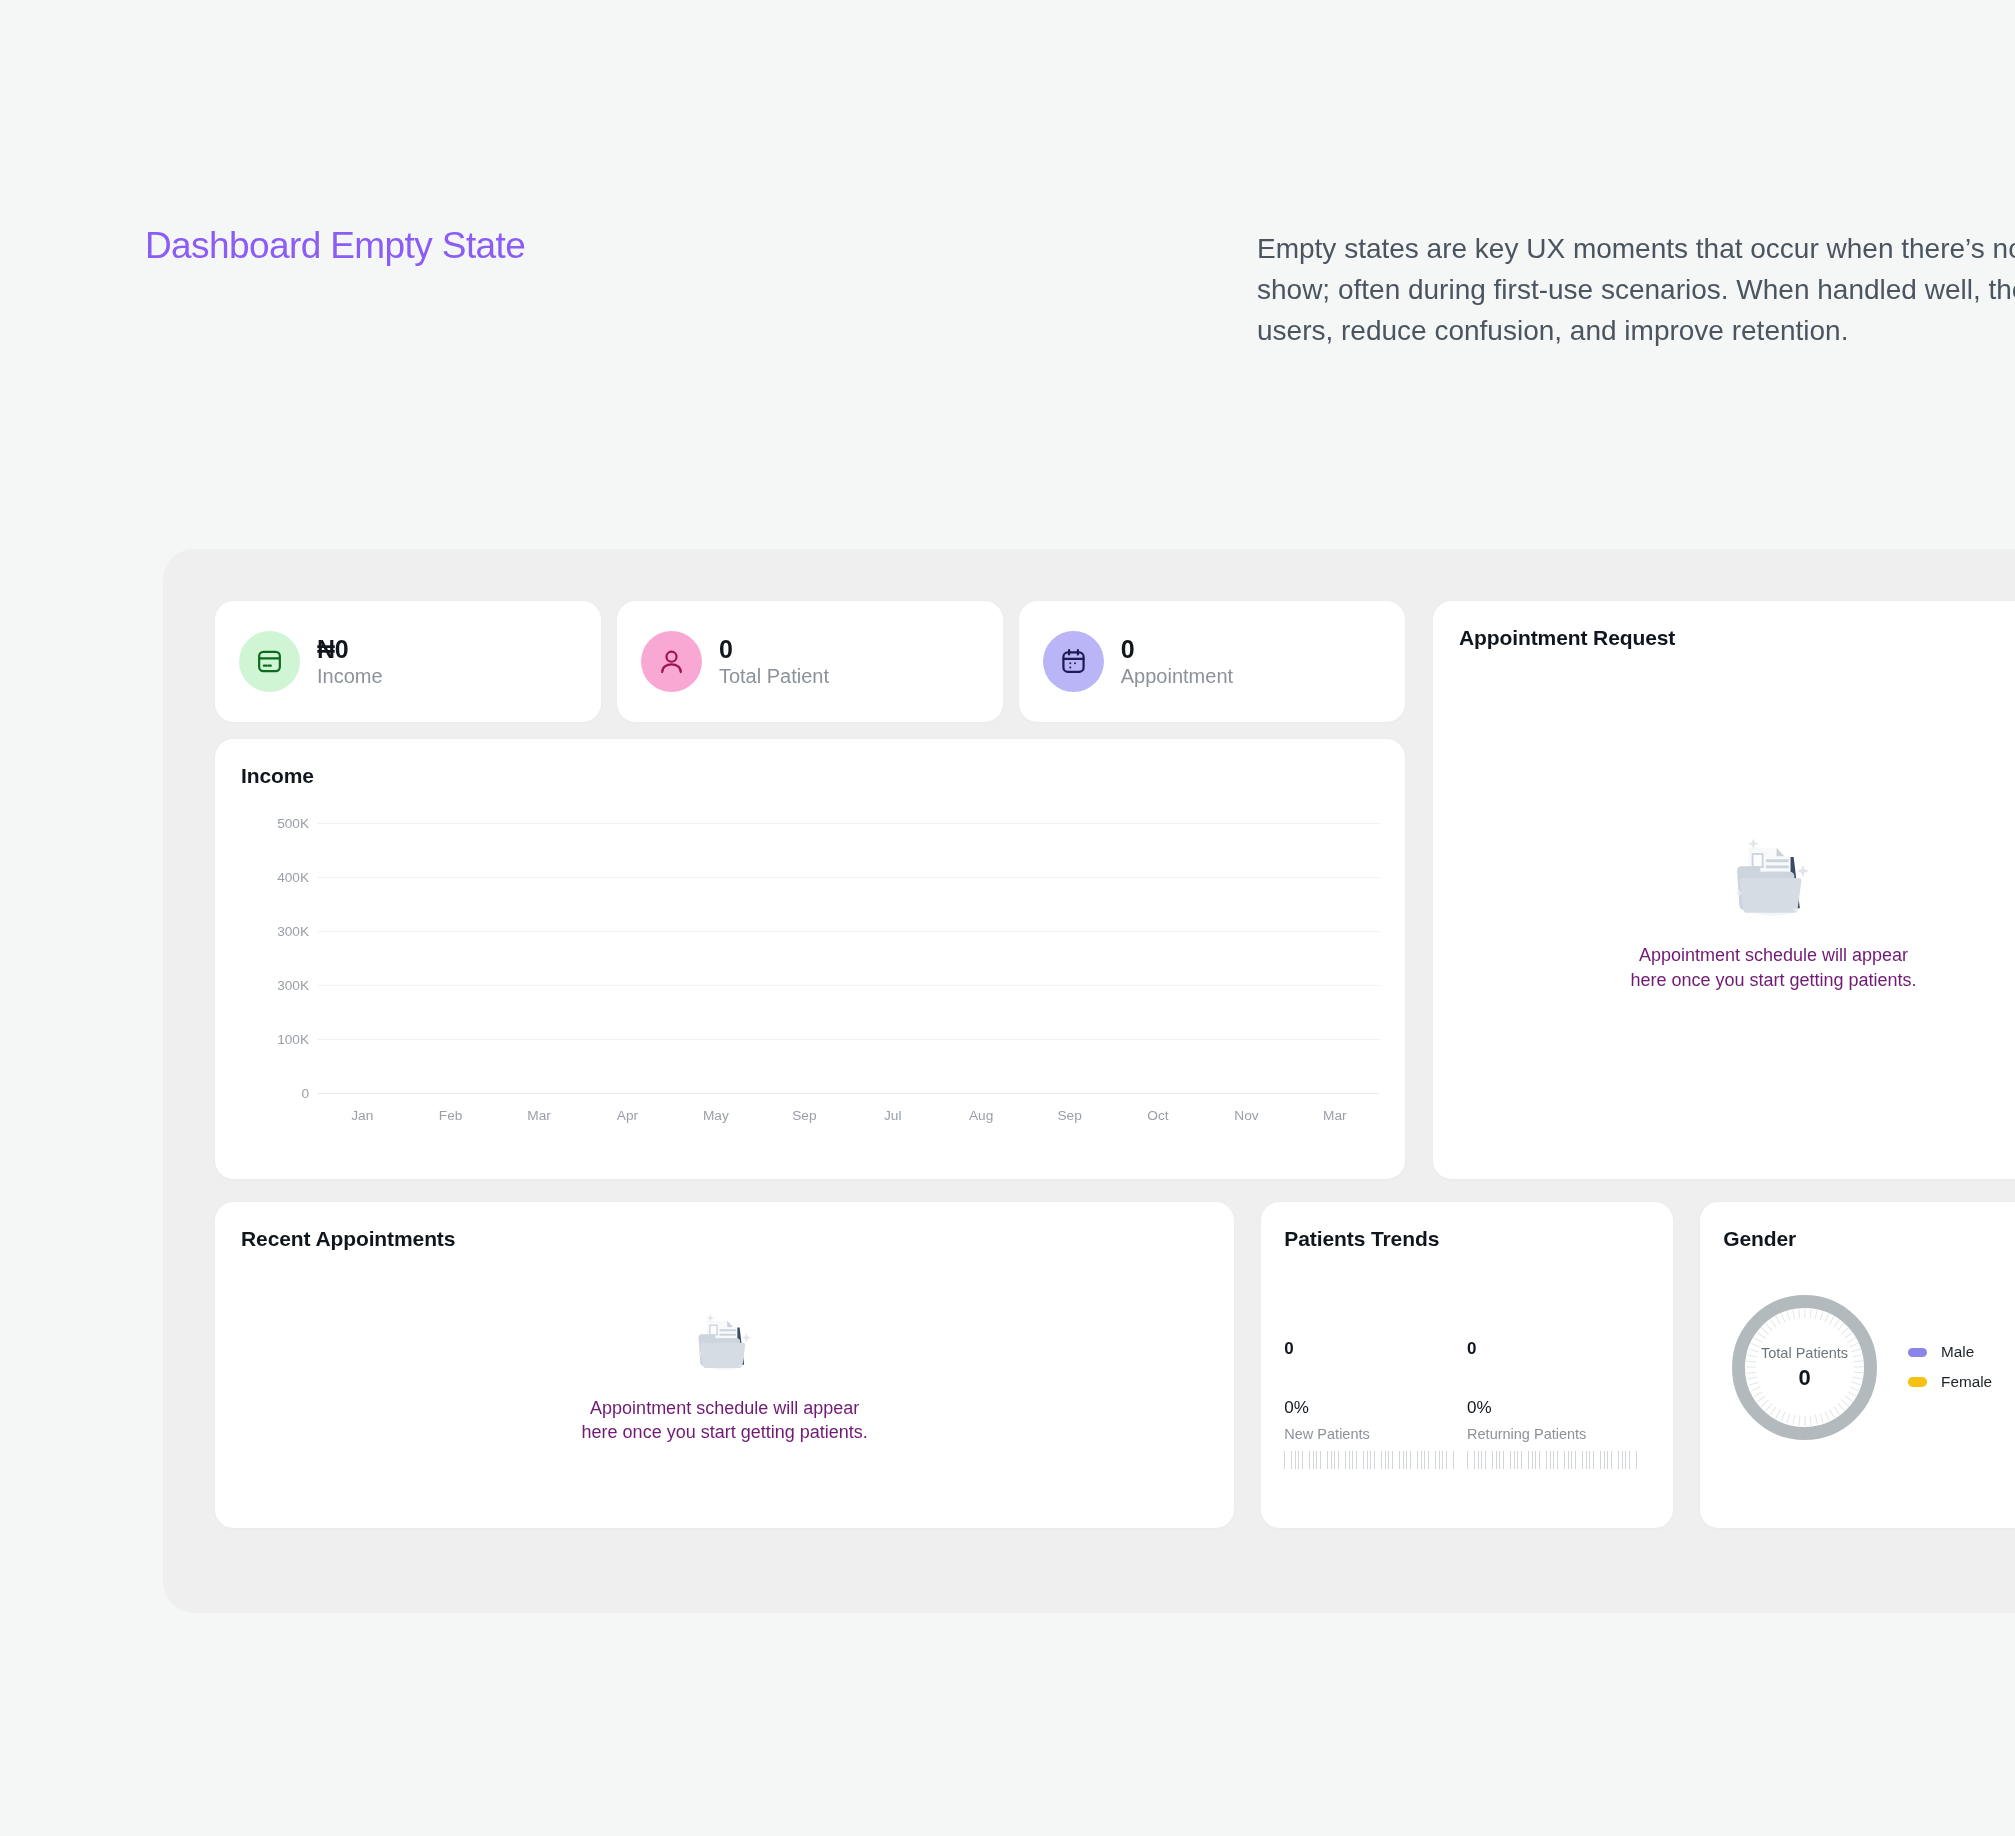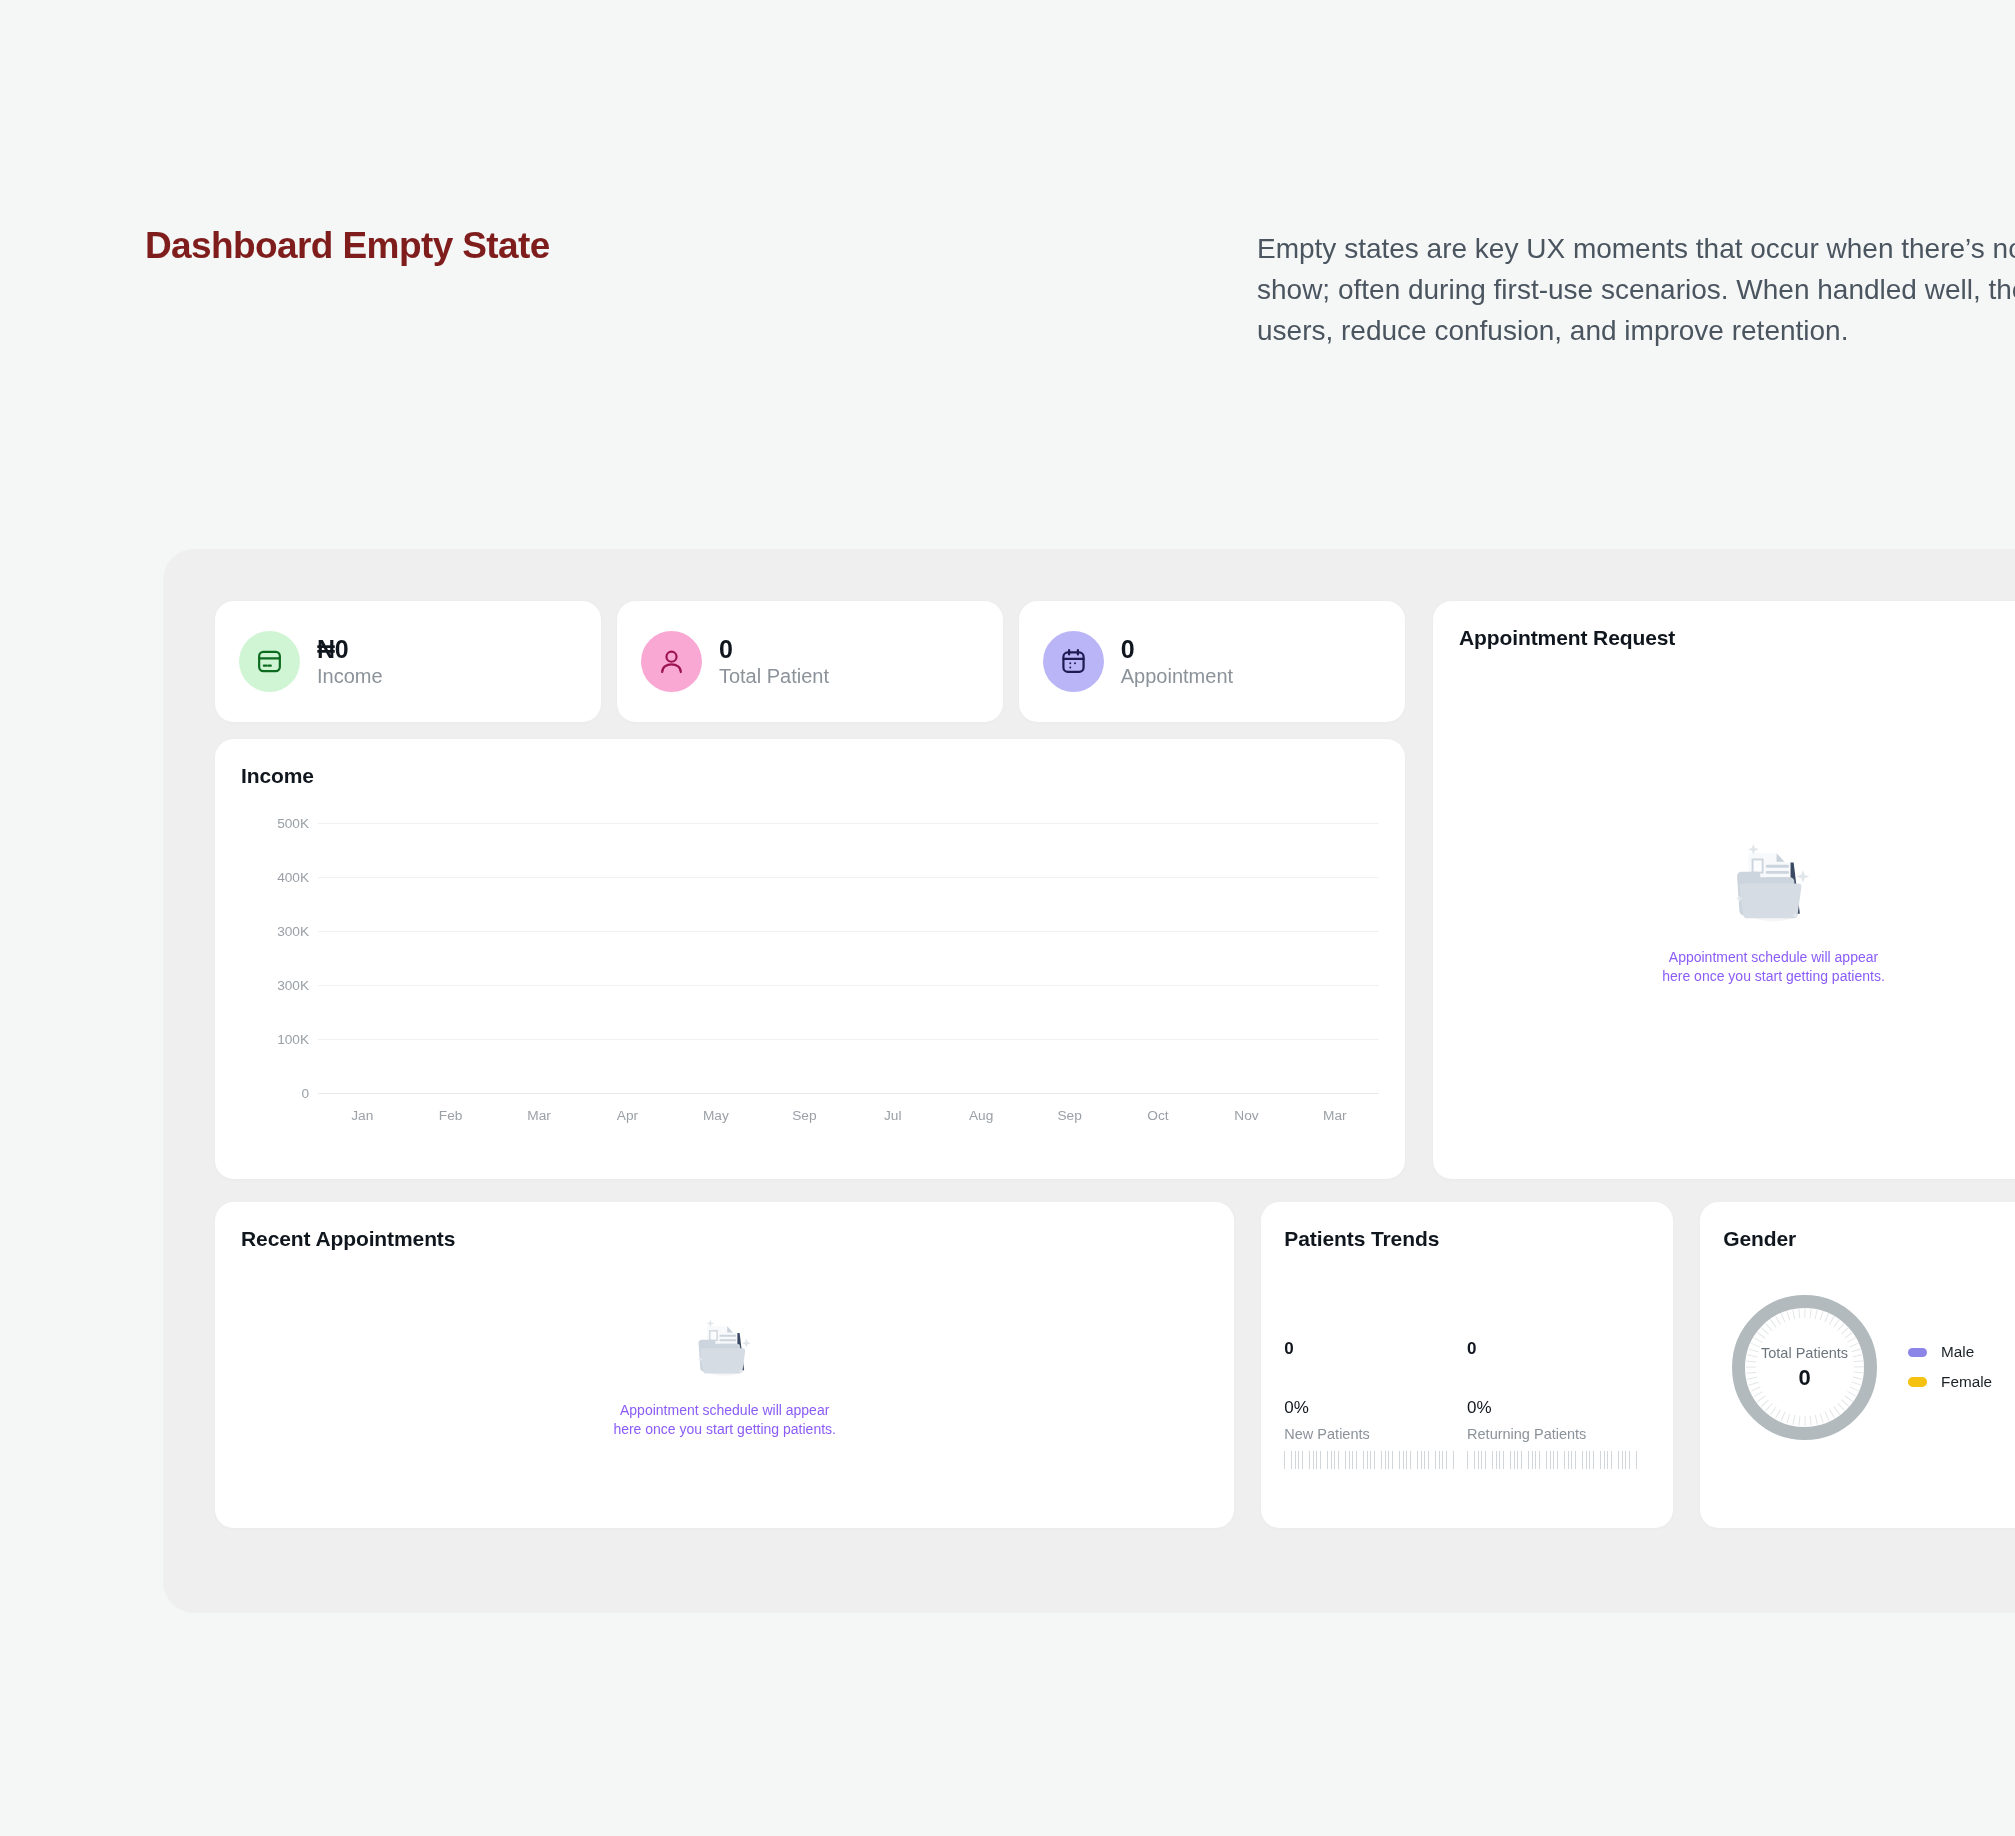--- a/index.html
+++ b/index.html
@@ -14,22 +14,22 @@
 
   
   .header {
     display: flex;
     padding: 226px 0 0 145px;
     gap: 0;
   }
   .header-left { width: 1112px; }
   .page-title {
     font-size: 37px;
-    font-weight: 700;
-    color: #7f1d1d;
+    font-weight: 400;
+    color: #8b5cf6;
     letter-spacing: -0.6px;
     line-height: 1.1;
   }
   .header-right { width: 907px; padding-top: 3.2px; }
   .page-desc {
     font-size: 28px;
     line-height: 1.46;
     color: #4a5560;
     font-weight: 400;
   }
@@ -133,23 +133,23 @@
   
   .empty-wrap {
     position: absolute;
     left: 0; right: 0; top: 50%;
     transform: translateY(-50%);
     display: flex; flex-direction: column;
     align-items: center; justify-content: center;
   }
   .empty-text {
     margin-top: 21px;
-    font-size: 14px;
+    font-size: 18px;
     line-height: 1.38;
-    color: #8b5cf6;
+    color: #701a75;
     text-align: center;
   }
 
   
   .appt-panel { height: 578px; padding: 25px 26px; }
   .appt-panel .empty-wrap { top: 54%; }
 
   
   .grid-bottom { display: flex; gap: 26.6px; margin-top: 22.6px; }
   .recent-panel { width: 1024px; height: 326px; padding: 25px 26px; }

